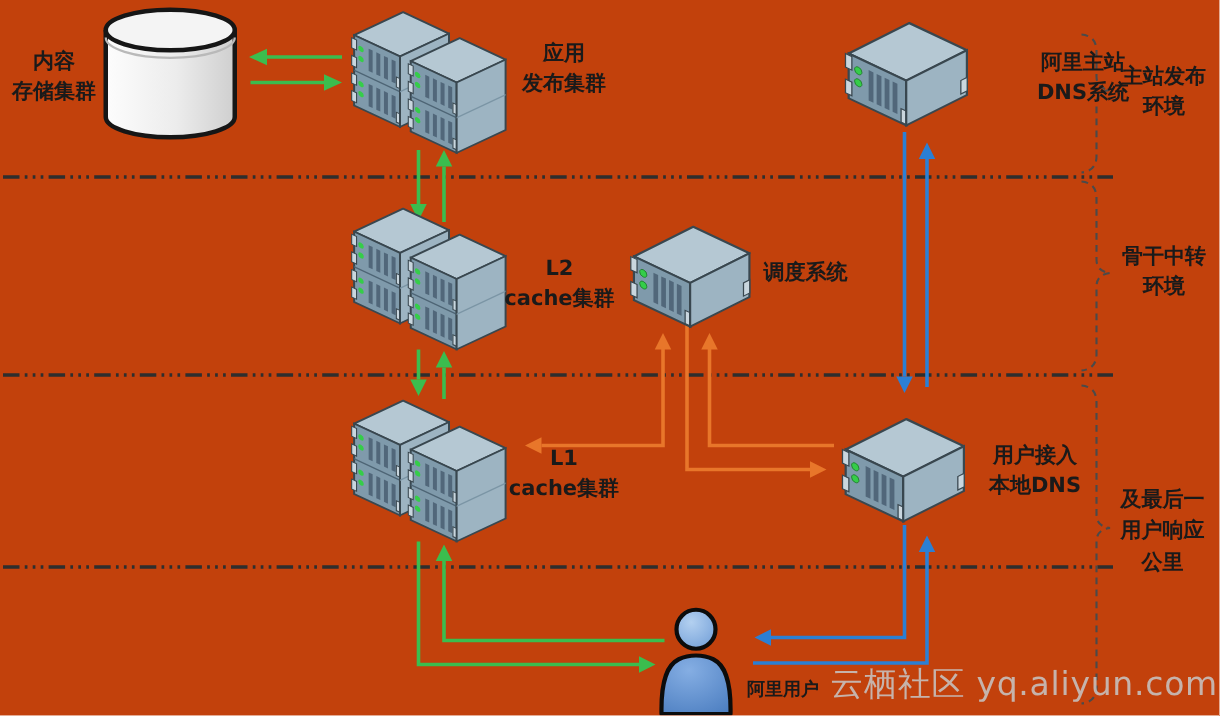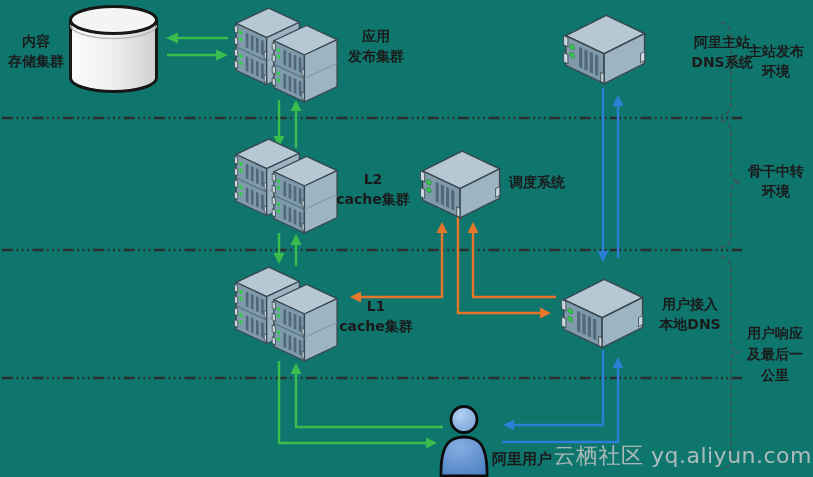--- a/index.html
+++ b/index.html
@@ -1,23 +1,23 @@
 <!DOCTYPE html>
 <html style="--green: #3bbd4e; --orange: #e8762a; --blue: #2b7fd4; --separator: #2e2e2e; --brace: #4a4a4a; --text: #1a1a1a; --watermark: #c7c7c7;"><head>
 <meta charset="utf-8">
 <style>
   html,body{margin:0;padding:0;background:#fff;}
-  .stage{position:relative;width:813px;height:477px;background:#0f766e;overflow:hidden;
+  .stage{position:relative;width:813px;height:477px;background:#c2410c;overflow:hidden;
          font-family:"DejaVu Sans","Liberation Sans",sans-serif;}
   .layer{position:absolute;left:0;top:0;z-index:1;}
   .icon{position:absolute;z-index:2;}
   .lbl{position:absolute;z-index:3;text-align:center;font-size:14px;font-weight:600;
        color:var(--text,#1a1a1a);line-height:20px;white-space:nowrap;}
   .lbl span{display:block;}
-  .lbl-user{font-size:15px;}
+  .lbl-user{font-size:12px;}
   .lbl-zone3{line-height:21px;}
   .wm{position:absolute;left:498px;top:441px;width:314px;z-index:6;text-align:right;
       font-size:22px;font-weight:400;letter-spacing:.5px;color:var(--watermark,#c7c7c7);opacity:.85;}
   
   .sg{stroke:var(--green,#3bbd4e);stroke-width:2.4;fill:none;}
   .so{stroke:var(--orange,#e8762a);stroke-width:2.4;fill:none;}
   .sb{stroke:var(--blue,#2b7fd4);stroke-width:2.4;fill:none;}
   .hg{fill:var(--green,#3bbd4e);stroke:none;}
   .ho{fill:var(--orange,#e8762a);stroke:none;}
   .hb{fill:var(--blue,#2b7fd4);stroke:none;}
@@ -241,20 +241,20 @@
 
   <div class="lbl" style="left:739px;top:41px;width:74px">
     <span>主站发布</span>
     <span>环境</span>
   </div>
   <div class="lbl" style="left:739px;top:161px;width:74px">
     <span>骨干中转</span>
     <span>环境</span>
   </div>
   <div class="lbl lbl-zone3" style="left:737px;top:323px;width:76px">
+    <span>及最后一</span>
     <span>用户响应</span>
-    <span>及最后一</span>
     <span>公里</span>
   </div>
 
   <div class="wm">云栖社区 yq.aliyun.com</div>
 
 </div>
 
 </body></html>

